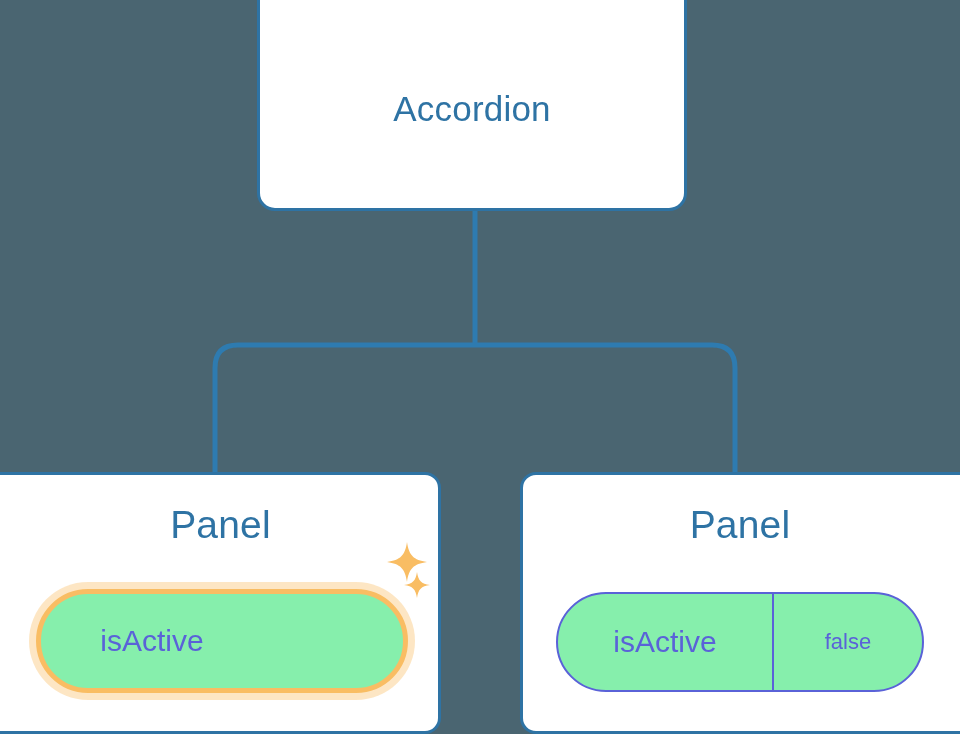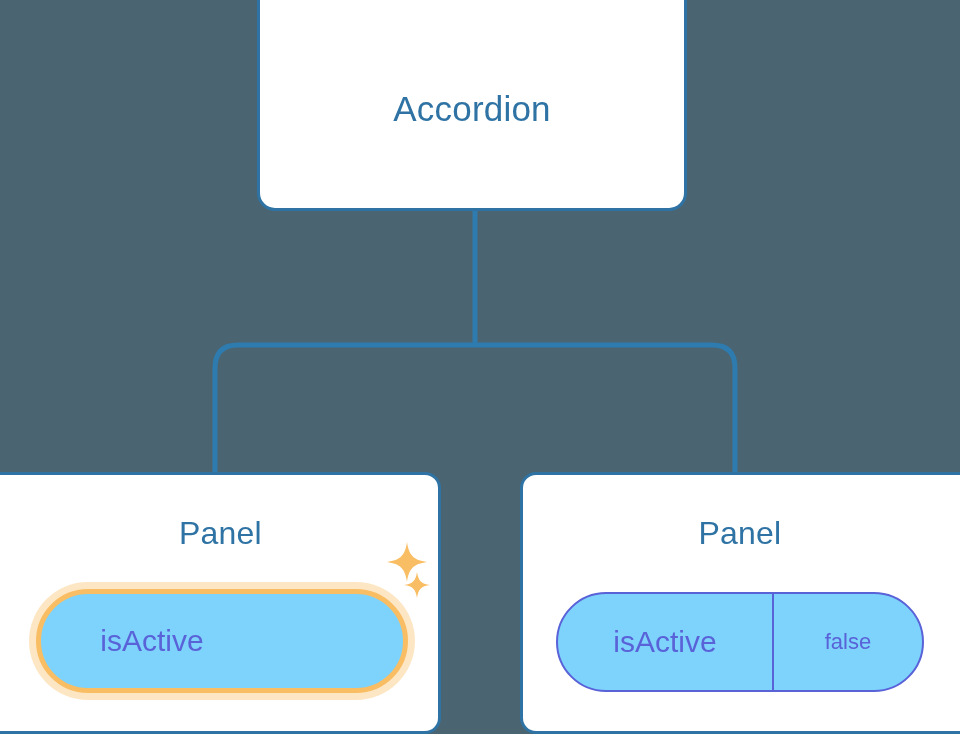--- a/index.html
+++ b/index.html
@@ -78,39 +78,39 @@
   }
   #panel-card-right {
     left: 520px;
     top: 472px;
     width: 474px;
     height: 262px;
   }
 
   .panel-card .card-title {
     position: absolute;
-    top: 40px;
-    font-size: 32px;
+    top: 28px;
+    font-size: 39px;
   }
   #panel-card-left .card-title {
     left: 34px;
     right: 0;
   }
   #panel-card-right .card-title {
     left: 0;
     right: 34px;
   }
 
   
   .pill {
     position: absolute;
     display: flex;
     align-items: stretch;
     box-sizing: border-box;
-    background: #7dd3fc;
+    background: #86efac;
     border-radius: 999px;
     overflow: hidden;
   }
   .pill-key, .pill-val {
     display: flex;
     align-items: center;
     justify-content: center;
     box-sizing: border-box;
     white-space: nowrap;
   }

